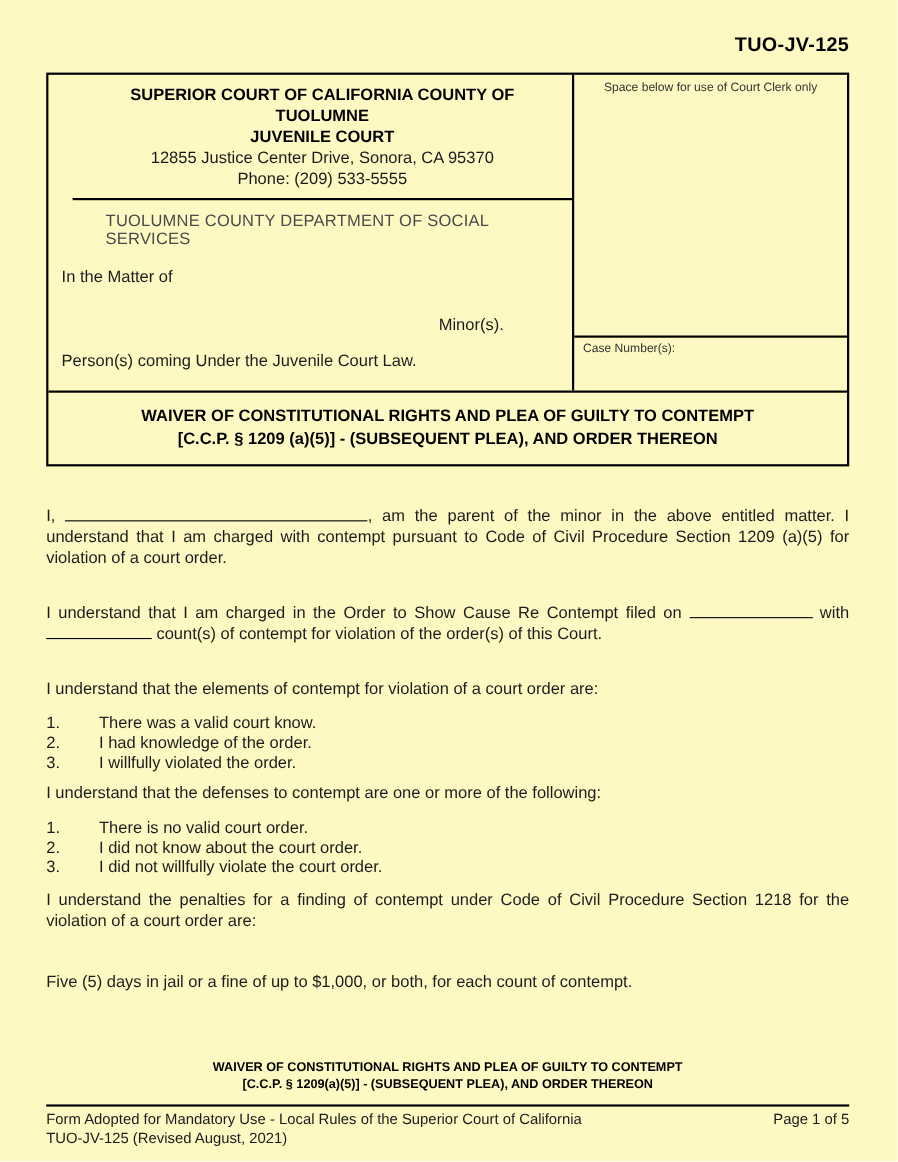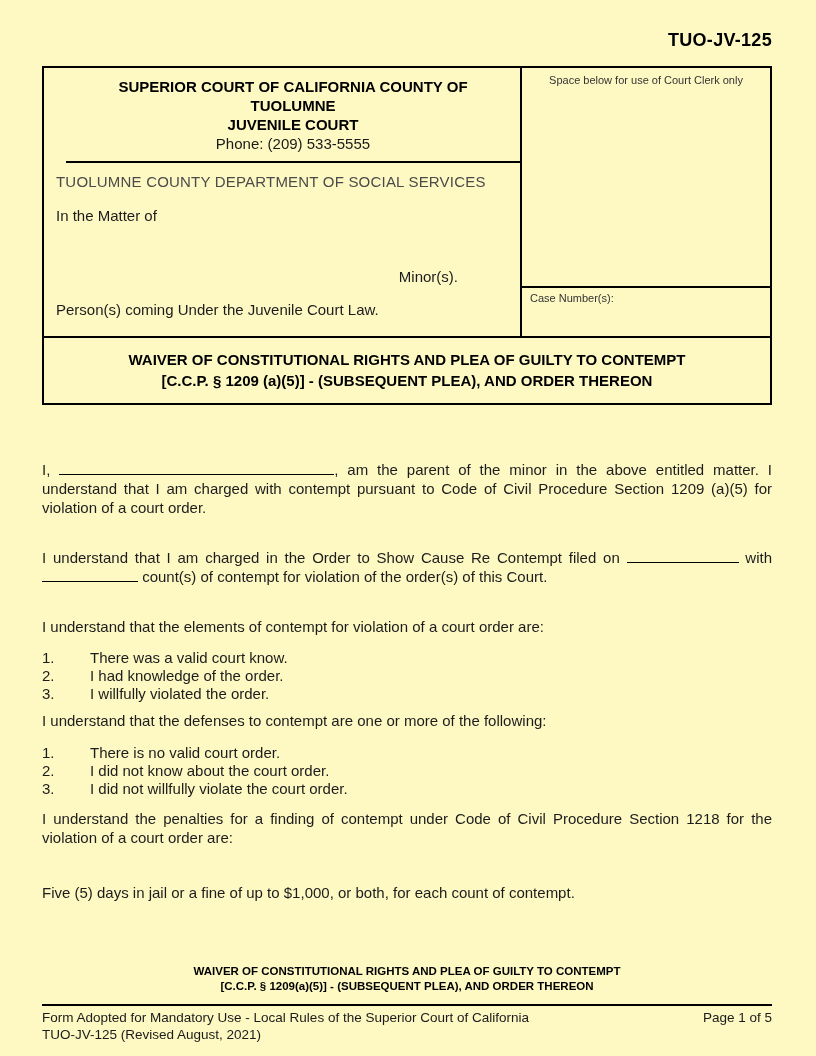--- a/index.html
+++ b/index.html
@@ -20,21 +20,21 @@
     border:2px solid #000;
     display:grid; grid-template-columns:478px 1fr;
   }
   .caption-left { border-right:2px solid #000; }
   .court-header {
     border-bottom:2px solid #000; text-align:center;
     padding:9px 8px 8px; line-height:19px; color:#1a1a1a;margin-left:22px;
   }
   .court-header .bold { font-weight:bold; color:#000; }
   .party-block { position:relative; height:173px; padding:10px 12px 0; }
-  .agency { color:#4a4a4a; letter-spacing:.2px; }
+  .agency { color:#4a4a4a; letter-spacing:.2px;margin-left:40px; }
   .in-matter { margin-top:17px; }
   .minors-label { position:absolute; top:105px; right:62px; }
   .persons-label { position:absolute; top:138px; left:12px; }
   .caption-right { display:flex; flex-direction:column; }
   .clerk-space { flex:1; text-align:center; font-size:11px; color:#333; padding-top:6px; }
   .case-number-cell { border-top:2px solid #000; height:50px; font-size:11px; color:#333; padding:4px 8px; }
   .case-number-value { display:block; height:28px; }
   .title-section {
     grid-column:1 / -1; border-top:2px solid #000;
     text-align:center; font-weight:bold; color:#000;
@@ -80,20 +80,21 @@
 
   <div class="form-id">TUO-JV-125</div>
 
   <div class="caption-box">
 
     <div class="caption-left">
       <div class="court-header">
         <div class="bold">SUPERIOR COURT OF CALIFORNIA COUNTY OF</div>
         <div class="bold">TUOLUMNE</div>
         <div class="bold">JUVENILE COURT</div>
+        <div>12855 Justice Center Drive, Sonora, CA  95370</div>
         <div>Phone: (209) 533-5555</div>
       </div>
       <div class="party-block">
         <div class="agency">TUOLUMNE COUNTY DEPARTMENT OF SOCIAL SERVICES</div>
         <div class="in-matter">In the Matter of</div>
         <div class="minors-label">Minor(s).</div>
         <div class="persons-label">Person(s) coming Under the Juvenile Court Law.</div>
       </div>
     </div>
 

